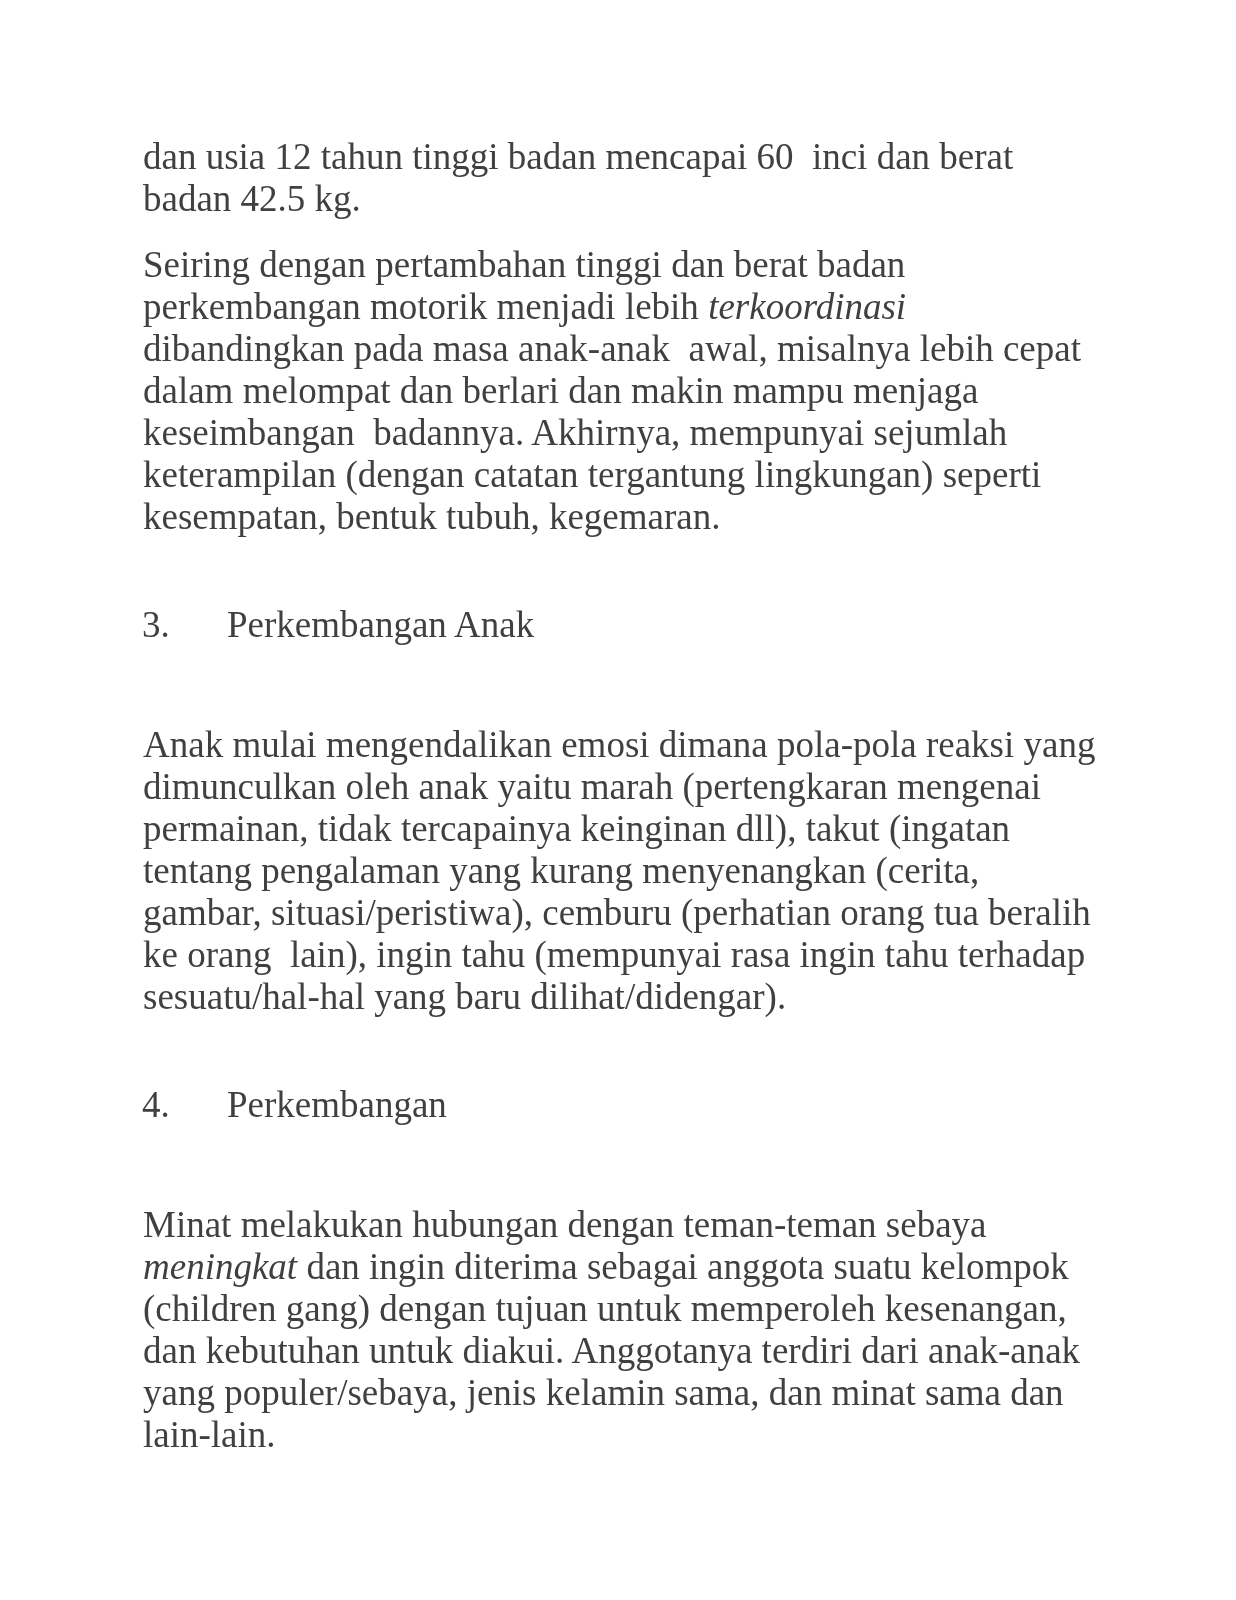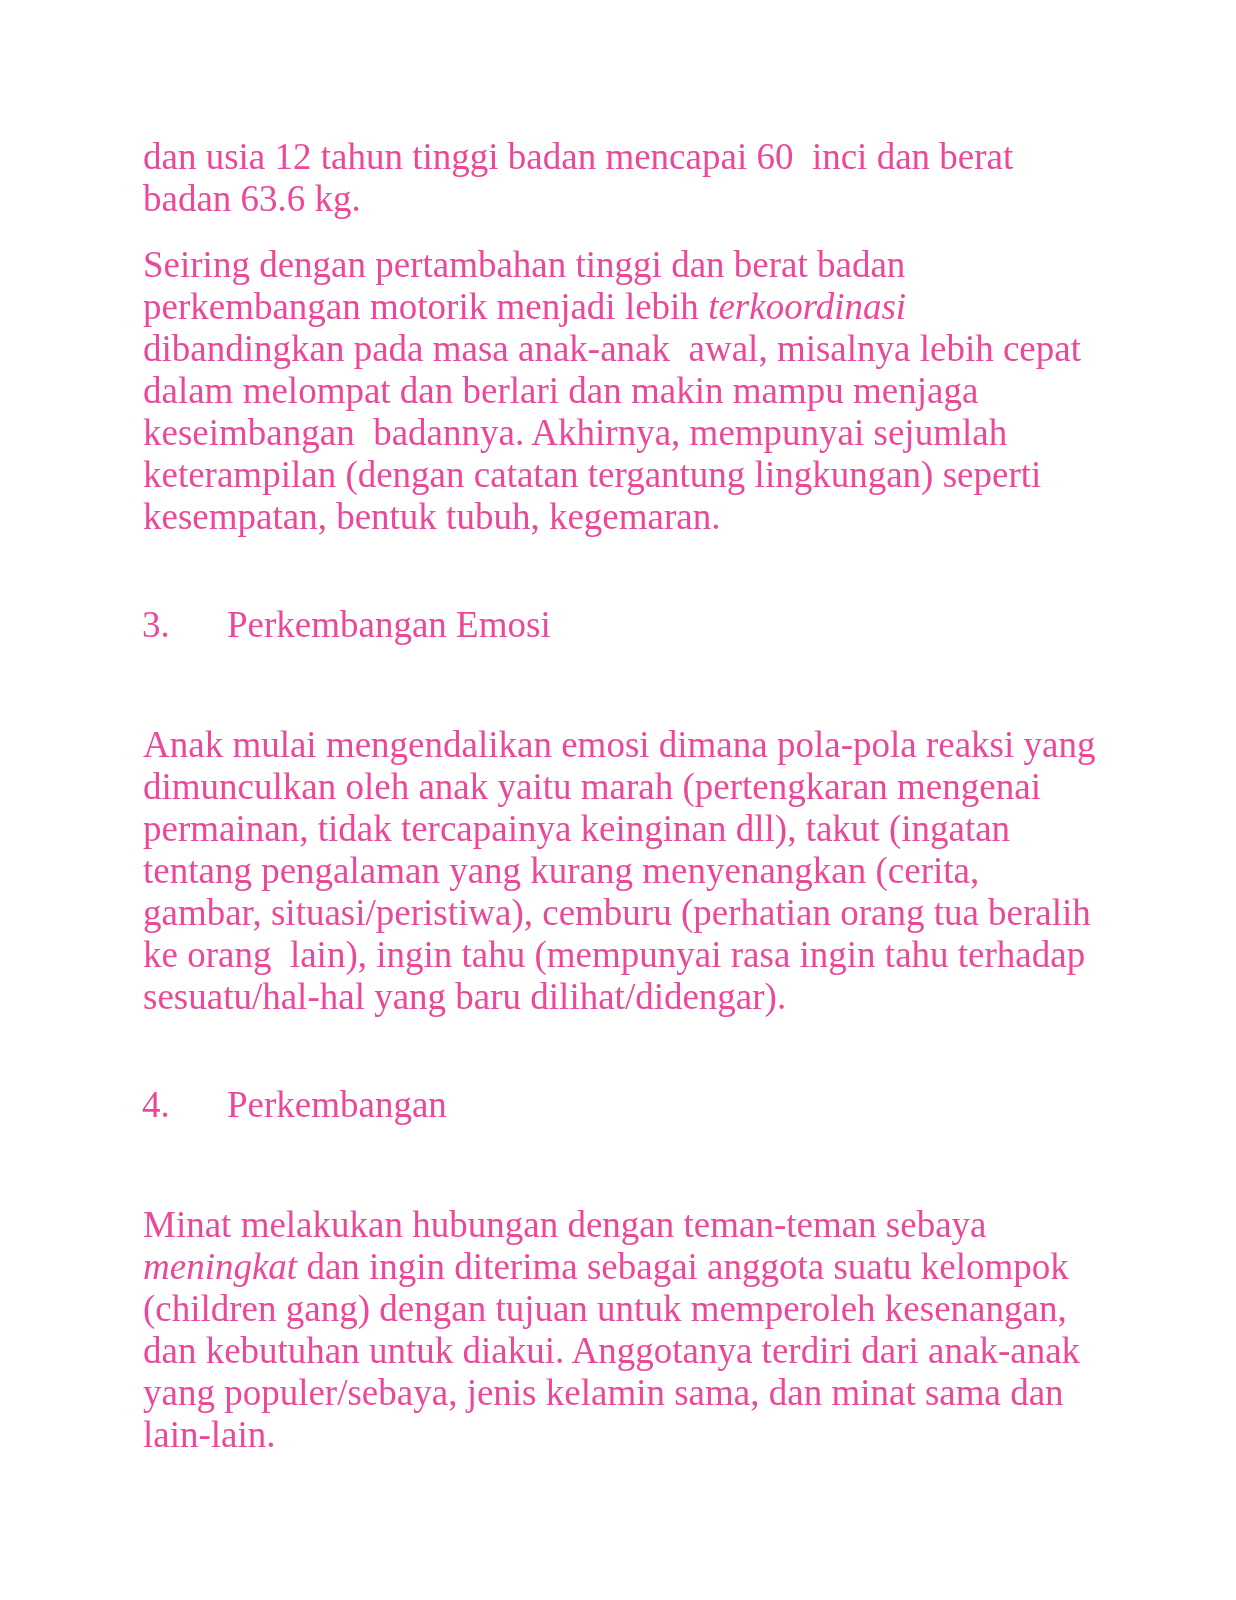--- a/index.html
+++ b/index.html
@@ -5,21 +5,21 @@
   html, body {
     margin: 0;
     padding: 0;
     background: #ffffff;
   }
   .page {
     position: relative;
     width: 1236px;
     height: 1600px;
     background: #ffffff;
-    color: #ec4899;
+    color: #404040;
     font-family: "Liberation Serif", "DejaVu Serif", serif;
     font-size: 37px;
     line-height: 42px;
     box-sizing: border-box;
     padding-top: 136px;
     overflow: hidden;
   }
   .para {
     margin: 0 0 24px 143px;
     white-space: pre;        
@@ -32,26 +32,26 @@
     display: inline-block;
     width: 85px;             
   }
   i { font-style: italic; }
 </style>
 </head>
 <body>
 
 <div class="page">
 
-  <p class="para"><span>dan usia 12 tahun tinggi badan mencapai 60  inci dan berat</span><br><span>badan 63.6 kg.</span></p>
+  <p class="para"><span>dan usia 12 tahun tinggi badan mencapai 60  inci dan berat</span><br><span>badan 42.5 kg.</span></p>
 
   <p class="para"><span>Seiring dengan pertambahan tinggi dan berat badan</span><br><span>perkembangan motorik menjadi lebih </span><i>terkoordinasi</i><br><span>dibandingkan pada masa anak-anak  awal, misalnya lebih cepat</span><br><span>dalam melompat dan berlari dan makin mampu menjaga</span><br><span>keseimbangan  badannya. Akhirnya, mempunyai sejumlah</span><br><span>keterampilan (dengan catatan tergantung lingkungan) seperti</span><br><span>kesempatan, bentuk tubuh, kegemaran.</span></p>
 
   <div class="heading">
-    <span class="num">3.</span><span class="title">Perkembangan Emosi</span>
+    <span class="num">3.</span><span class="title">Perkembangan Anak</span>
   </div>
   <p class="para"><span>Anak mulai mengendalikan emosi dimana pola-pola reaksi yang</span><br><span>dimunculkan oleh anak yaitu marah (pertengkaran mengenai</span><br><span>permainan, tidak tercapainya keinginan dll), takut (ingatan</span><br><span>tentang pengalaman yang kurang menyenangkan (cerita,</span><br><span>gambar, situasi/peristiwa), cemburu (perhatian orang tua beralih</span><br><span>ke orang  lain), ingin tahu (mempunyai rasa ingin tahu terhadap</span><br><span>sesuatu/hal-hal yang baru dilihat/didengar).</span></p>
 
   <div class="heading">
     <span class="num">4.</span><span class="title">Perkembangan</span>
   </div>
   <p class="para"><span>Minat melakukan hubungan dengan teman-teman sebaya</span><br><i>meningkat</i><span> dan ingin diterima sebagai anggota suatu kelompok</span><br><span>(children gang) dengan tujuan untuk memperoleh kesenangan,</span><br><span>dan kebutuhan untuk diakui. Anggotanya terdiri dari anak-anak</span><br><span>yang populer/sebaya, jenis kelamin sama, dan minat sama dan</span><br><span>lain-lain.</span></p>
 
 </div>
 

